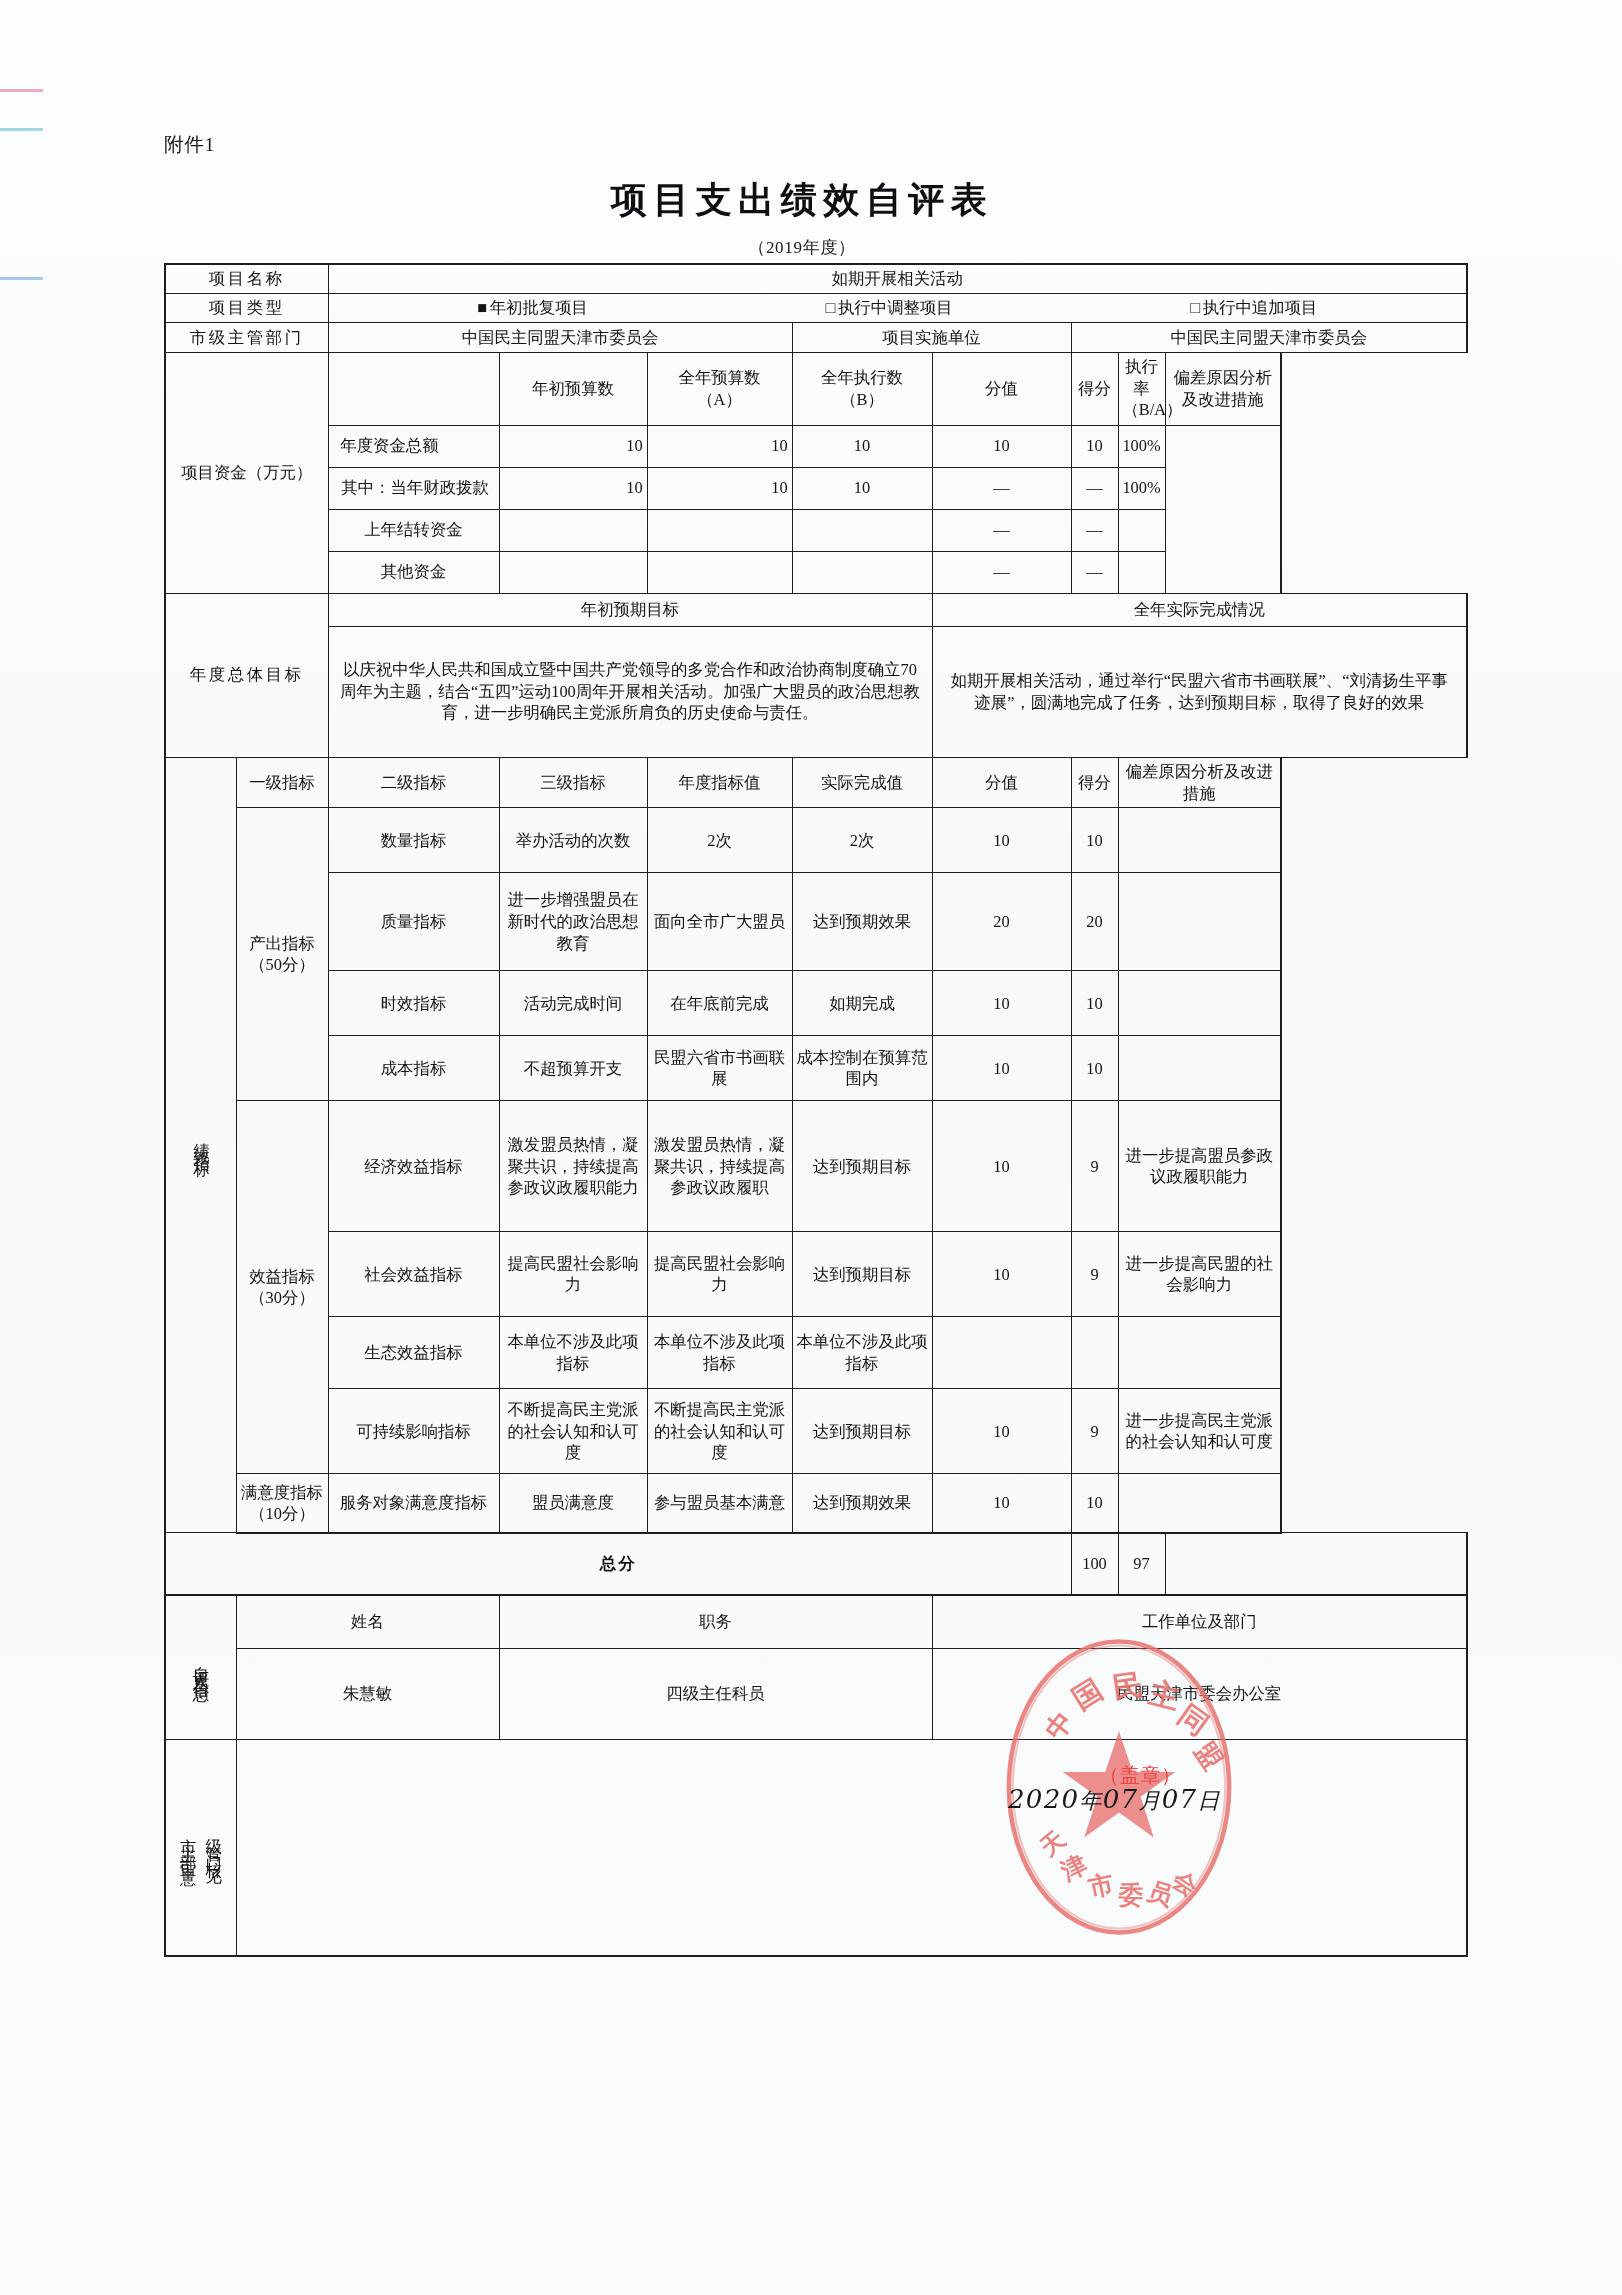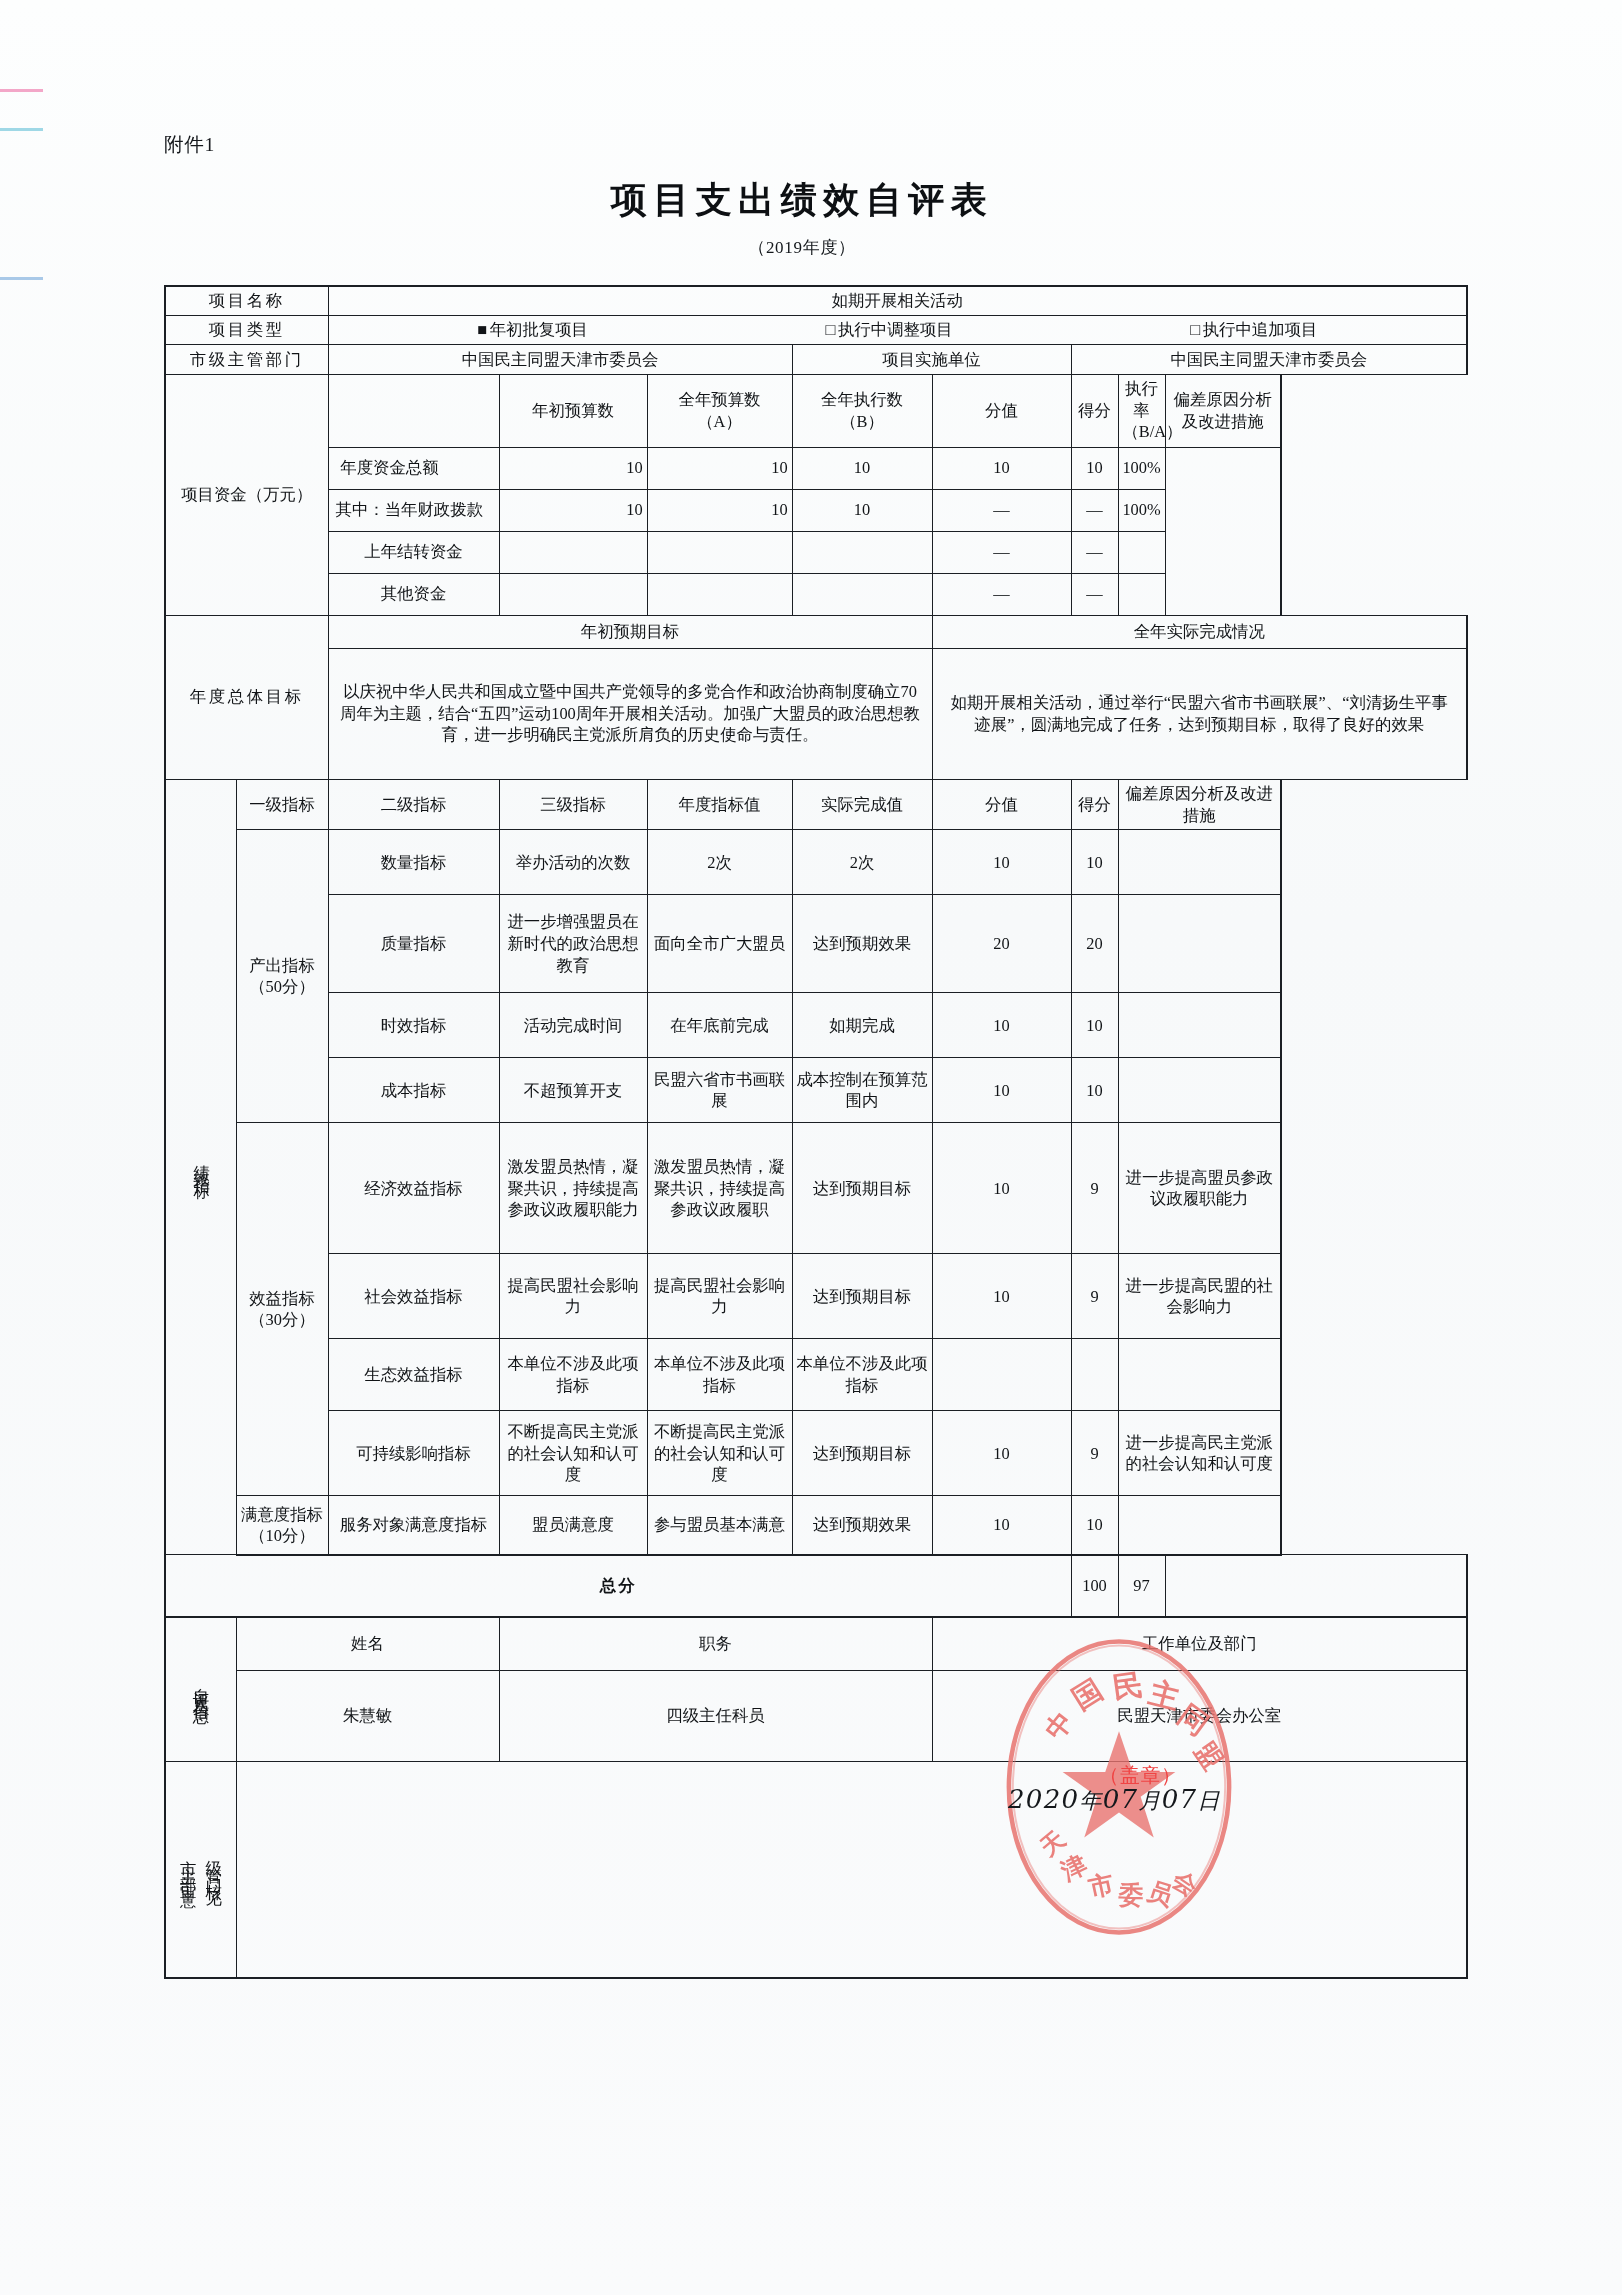--- a/index.html
+++ b/index.html
@@ -46,21 +46,21 @@
     font-weight: bold;
     letter-spacing: 6.5px;
     color: #0d1013;
     margin-right: 26px;
   }
   .doc-subtitle {
     text-align: center;
     font-size: 17px;
     letter-spacing: 0.7px;
     margin-top: 10.5px;
-    margin-bottom: 26px;
+    margin-bottom: 4px;
     margin-right: 26px;
     color: #14181c;
   }
 
   table.main {
     border-collapse: collapse;
     width: 1302px;
     table-layout: fixed;
     color: #111417;
     font-family: Liberation Serif, serif;
@@ -229,21 +229,21 @@
       <td class="num-right">10</td>
       <td class="num-right">10</td>
       <td>10</td>
       <td>10</td>
       <td>10</td>
       <td>100%</td>
       <td rowspan="4" class="thick-right"></td>
     </tr>
 
     <tr style="height:42px">
-      <td style="text-align:left;padding-left:7px">其中：当年财政拨款</td>
+      <td style="text-align:center;padding-left:7px">其中：当年财政拨款</td>
       <td class="num-right">10</td>
       <td class="num-right">10</td>
       <td>10</td>
       <td>—</td>
       <td>—</td>
       <td>100%</td>
     </tr>
 
     <tr style="height:42px">
       <td>上年结转资金</td>

